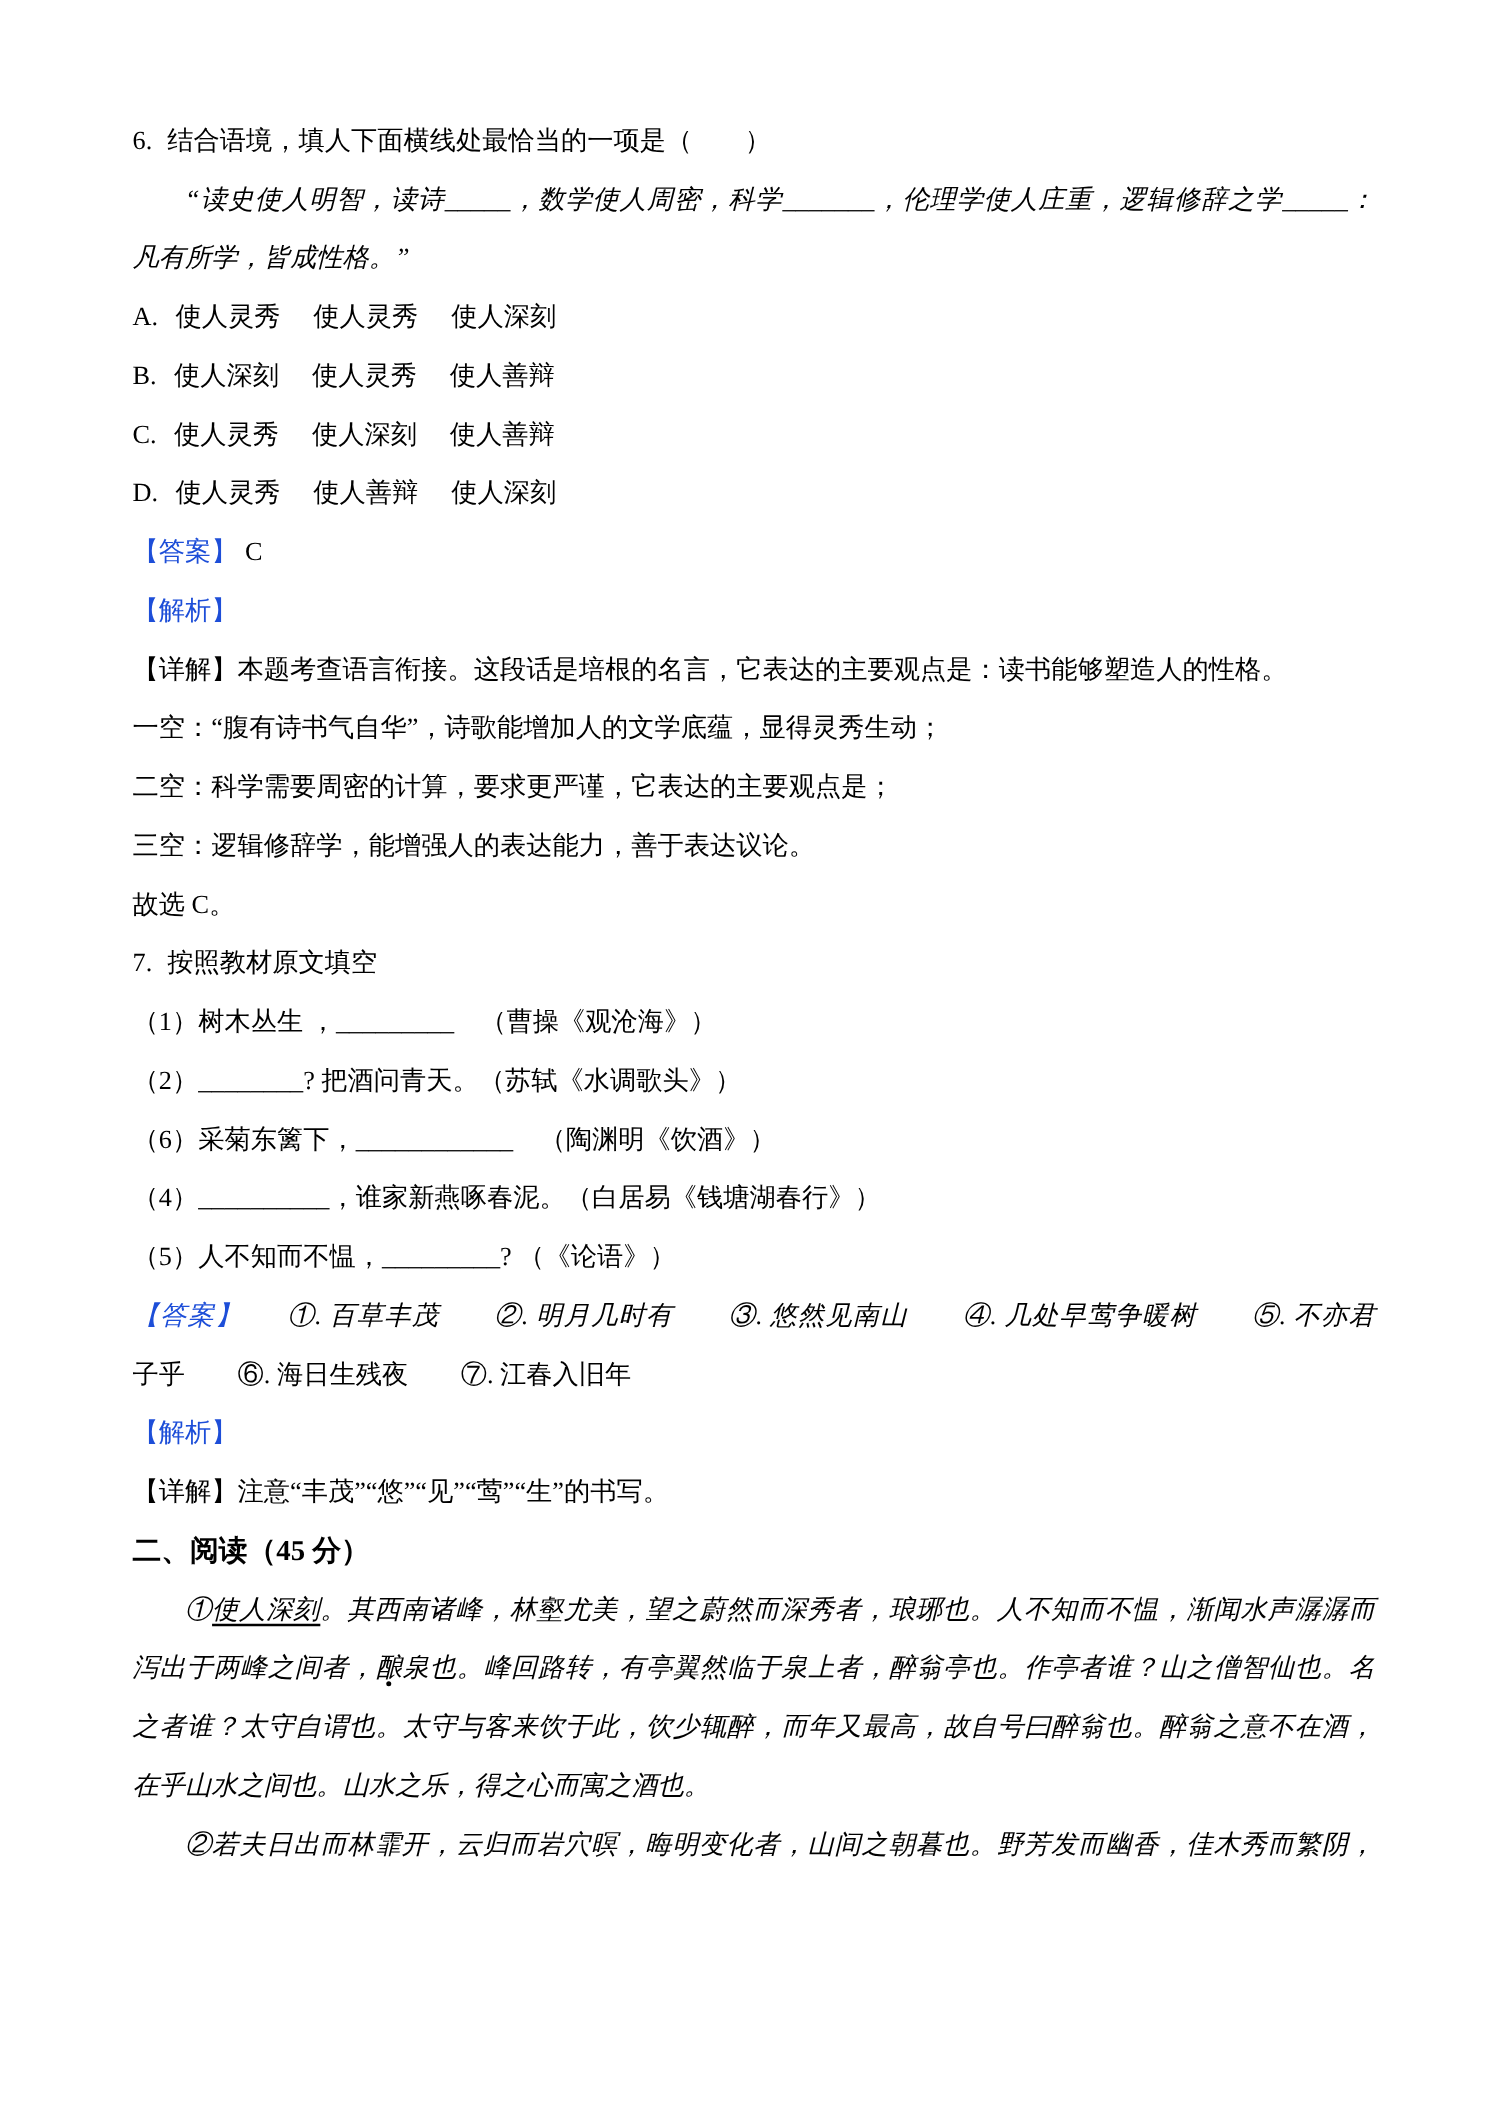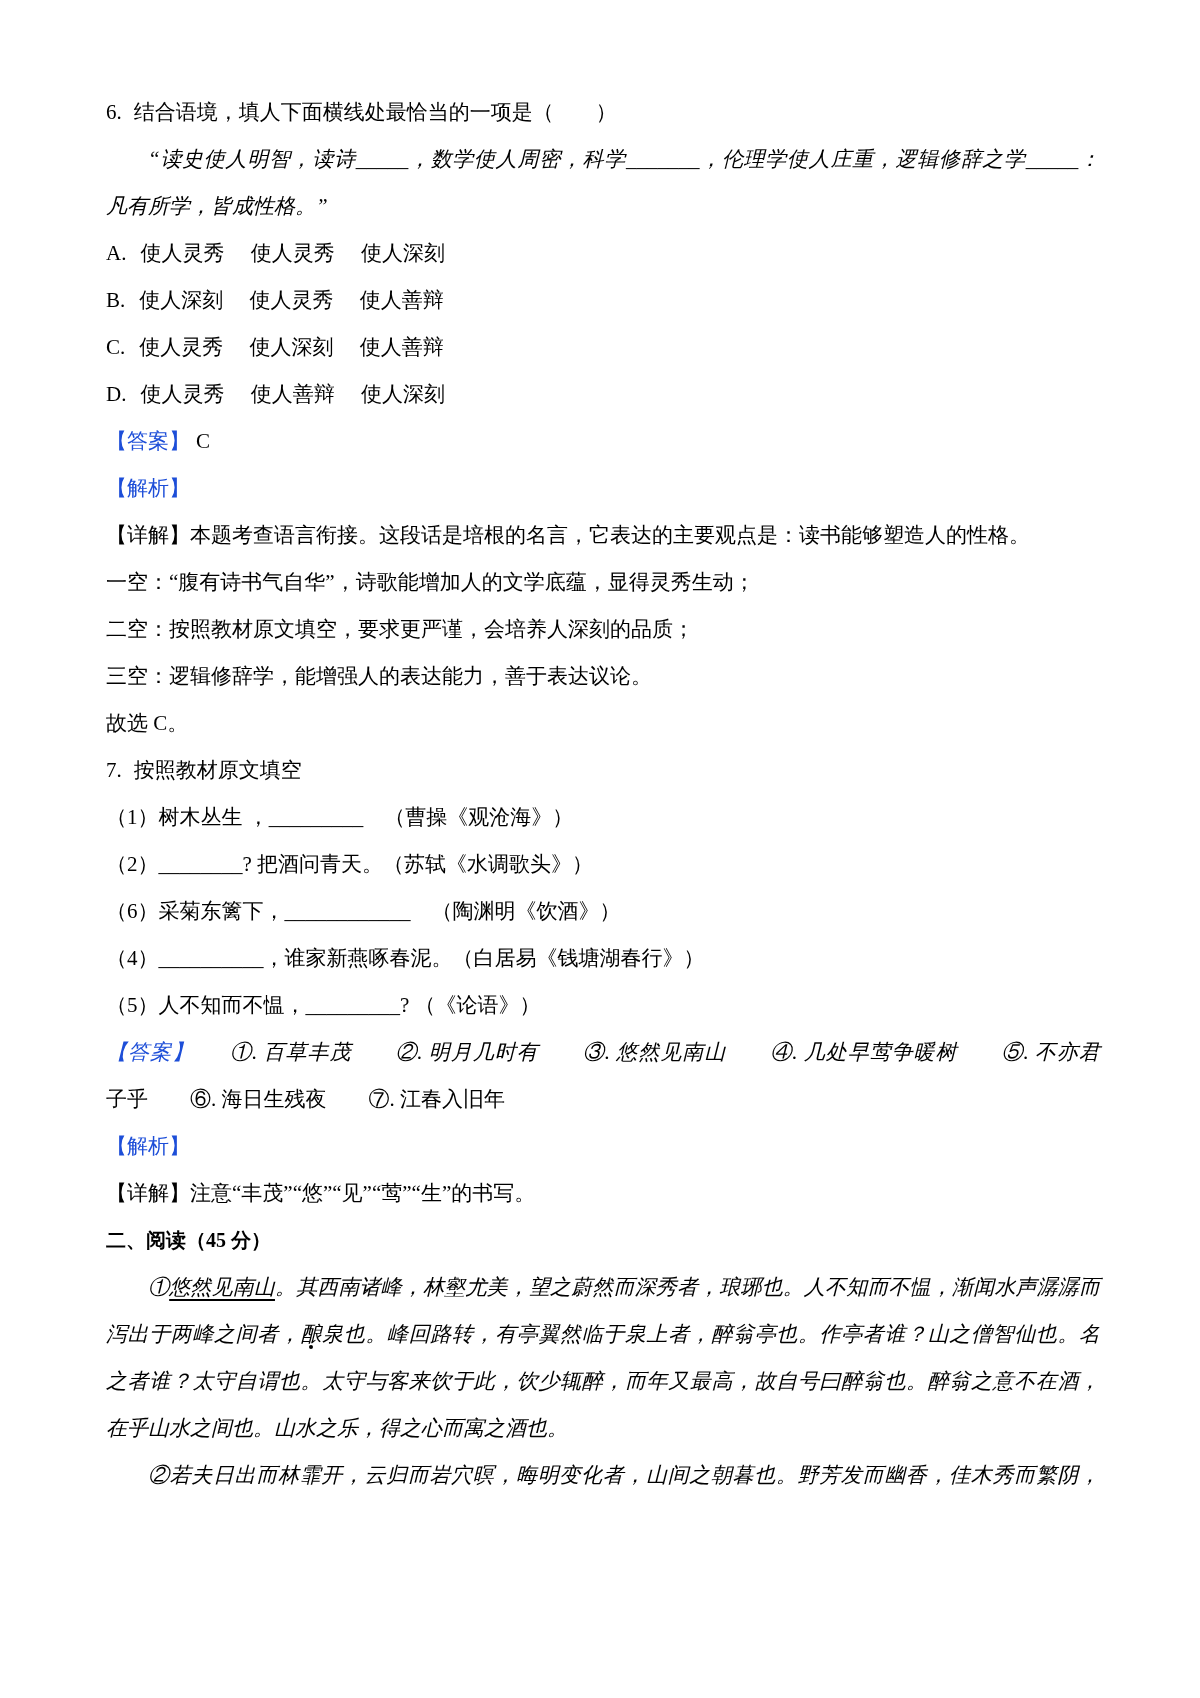--- a/index.html
+++ b/index.html
@@ -22,21 +22,21 @@
   .line {
     margin: 0;
     font-size: 21px;
     line-height: 47px;
     white-space: pre-wrap;
   }
   .kai { font-style: italic; }                    
   .flush { text-align: justify; text-align-last: justify; font-style: italic; }
   .indent2 { text-indent: 2em; }
   .blue { color: #1d4ed8; }
-  .heading { font-weight: 700; font-size: 20px; }
+  .heading { font-weight: 700; font-size: 23px; }
   .num { margin-right: 12px; }
   .optlabel { margin-right: 14px; }
   .ansval { margin-left: 6px; }
   .ansgap { margin-left: 36px; }
   .condensed { font-size: 20px; letter-spacing: -0.5px; }
   .u { text-decoration: underline; text-underline-offset: 5px; }
   .emdot { position: relative; }
   .emdot::after {
     content: "";
     position: absolute;
@@ -64,21 +64,21 @@
   <p class="line"><span class="optlabel">C.</span><span>使人灵秀　 使人深刻　 使人善辩</span></p>
   <p class="line"><span class="optlabel">D.</span><span>使人灵秀　 使人善辩　 使人深刻</span></p>
 
   <p class="line"><span class="blue">【答案】</span><span class="ansval">C</span></p>
 
   <p class="line"><span class="blue">【解析】</span></p>
 
   <p class="line"><span>【详解】</span><span>本题考查语言衔接。这段话是培根的名言，它表达的主要观点是：读书能够塑造人的性格。</span></p>
 
   <p class="line">一空：“腹有诗书气自华”，诗歌能增加人的文学底蕴，显得灵秀生动；</p>
-  <p class="line">二空：按照教材原文填空，要求更严谨，会培养人深刻的品质；</p>
+  <p class="line">二空：科学需要周密的计算，要求更严谨，它表达的主要观点是；</p>
   <p class="line">三空：逻辑修辞学，能增强人的表达能力，善于表达议论。</p>
 
   <p class="line">故选 C。</p>
 
   <p class="line"><span class="num">7.</span><span>按照教材原文填空</span></p>
 
   <p class="line">（1）树木丛生 ，_________　（曹操《观沧海》）</p>
   <p class="line">（2）________? 把酒问青天。（苏轼《水调歌头》）</p>
   <p class="line">（6）采菊东篱下，____________　（陶渊明《饮酒》）</p>
   <p class="line">（4）__________，谁家新燕啄春泥。（白居易《钱塘湖春行》）</p>
@@ -86,21 +86,21 @@
 
   <p class="line flush"><span class="blue">【答案】</span><span class="ansgap">①. 百草丰茂　　②. 明月几时有　　③. 悠然见南山　　④. 几处早莺争暖树　　⑤. 不亦君</span></p>
   <p class="line">子乎　　⑥. 海日生残夜　　⑦. 江春入旧年</p>
 
   <p class="line"><span class="blue">【解析】</span></p>
 
   <p class="line"><span>【详解】</span><span>注意“丰茂”“悠”“见”“莺”“生”的书写。</span></p>
 
   <p class="line heading">二、阅读（45 分）</p>
 
-  <p class="line kai flush indent2"><span>①</span><span class="u">悠然见南山</span><span>。其西南诸峰，林壑尤美，望之蔚然而深秀者，琅琊也。人不知而不愠，渐闻水声潺潺而</span></p>
+  <p class="line kai flush indent2"><span>①</span><span class="u">使人深刻</span><span>。其西南诸峰，林壑尤美，望之蔚然而深秀者，琅琊也。人不知而不愠，渐闻水声潺潺而</span></p>
 
   <p class="line kai flush"><span>泻出于两峰之间者，</span><span class="emdot">酿</span><span>泉也。峰回路转，有亭翼然临于泉上者，醉翁亭也。作亭者谁？山之僧智仙也。名</span></p>
 
   <p class="line kai flush">之者谁？太守自谓也。太守与客来饮于此，饮少辄醉，而年又最高，故自号曰醉翁也。醉翁之意不在酒，</p>
   <p class="line kai">在乎山水之间也。山水之乐，得之心而寓之酒也。</p>
 
   <p class="line kai flush indent2">②若夫日出而林霏开，云归而岩穴暝，晦明变化者，山间之朝暮也。野芳发而幽香，佳木秀而繁阴，</p>
 
 </div>
 

